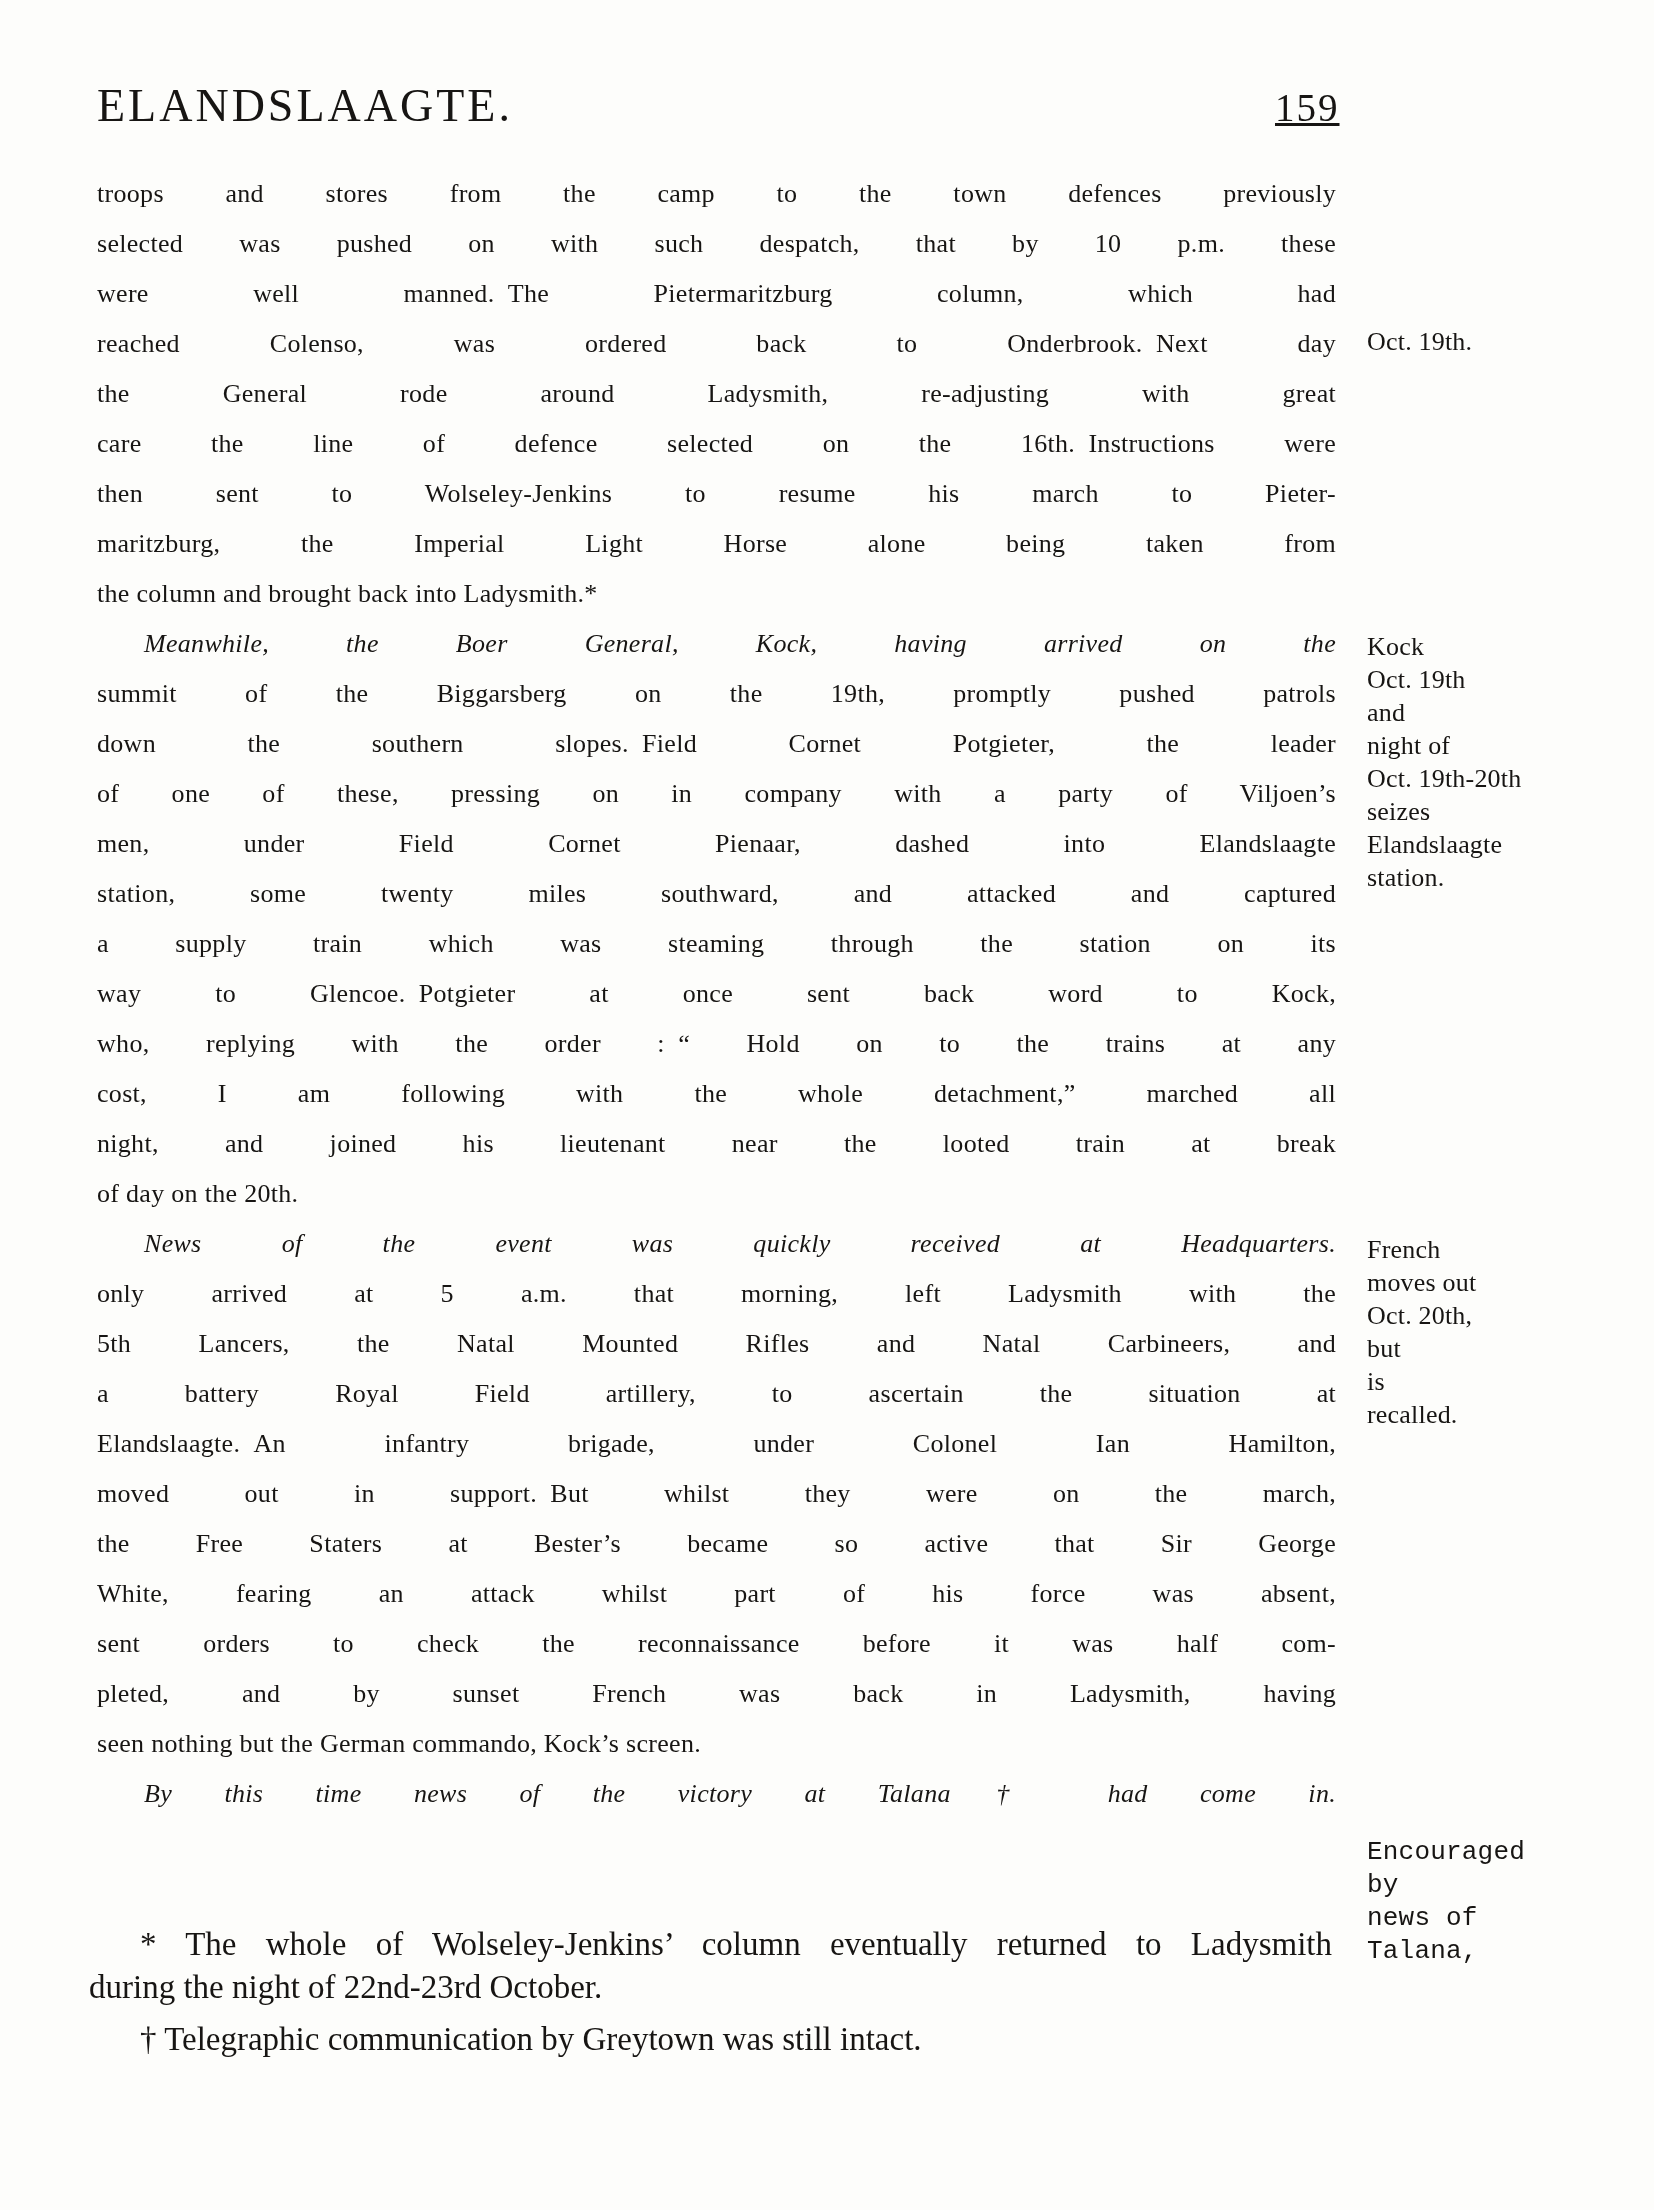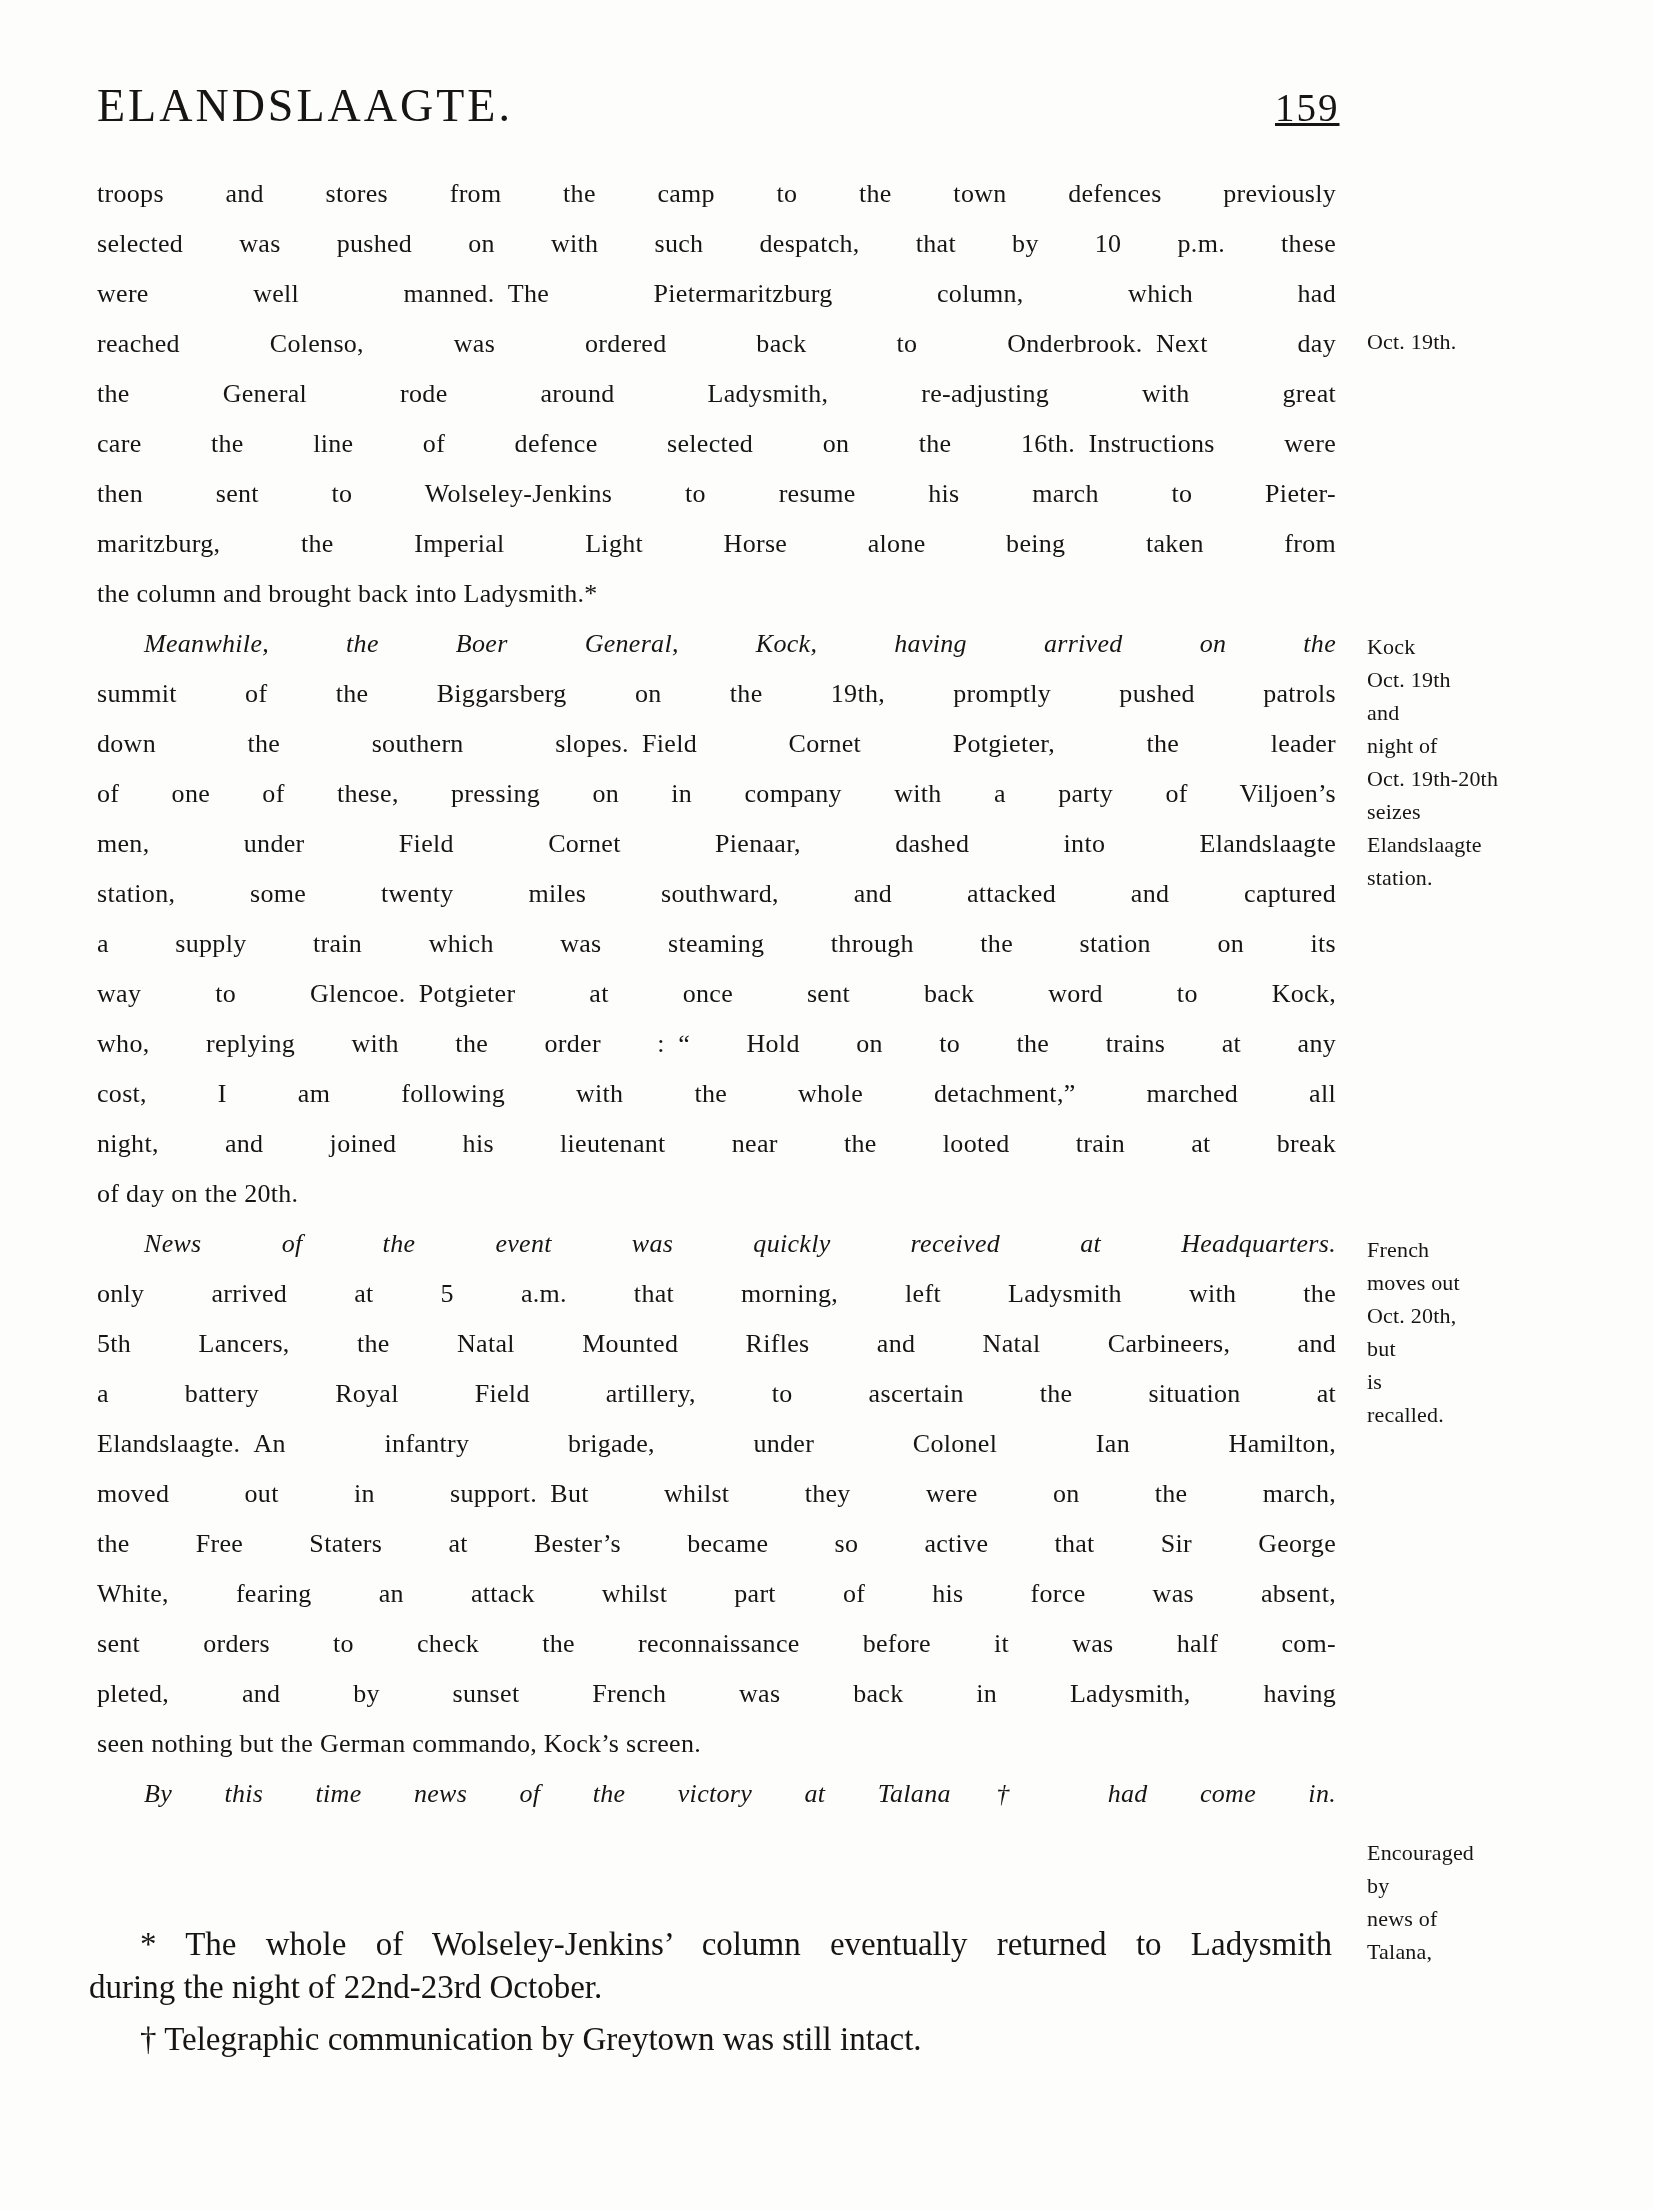--- a/index.html
+++ b/index.html
@@ -53,28 +53,28 @@
     white-space: nowrap;
   }
   .line.short { text-align-last: left; }
   .line.indent { text-indent: 47px; font-style: italic; }
 
   
   .mn {
     position: absolute;
     left: 1367px;
     width: 281px;
-    font-size: 22px;
+    font-size: 26px;
     line-height: 33px;
     letter-spacing: 0.2px;
   }
   .mn1 { top: 325px; }
   .mn2 { top: 630px; }
   .mn3 { top: 1233px; }
-  .mn4 { top: 1836px; }
+  .mn4 { top: 1836px; font-family: Liberation Mono, monospace; }
 
   
   .footnotes {
     position: absolute;
     left: 89px;
     top: 1923px;
     width: 1243px;
     font-size: 33px;
     line-height: 43px;
   }

